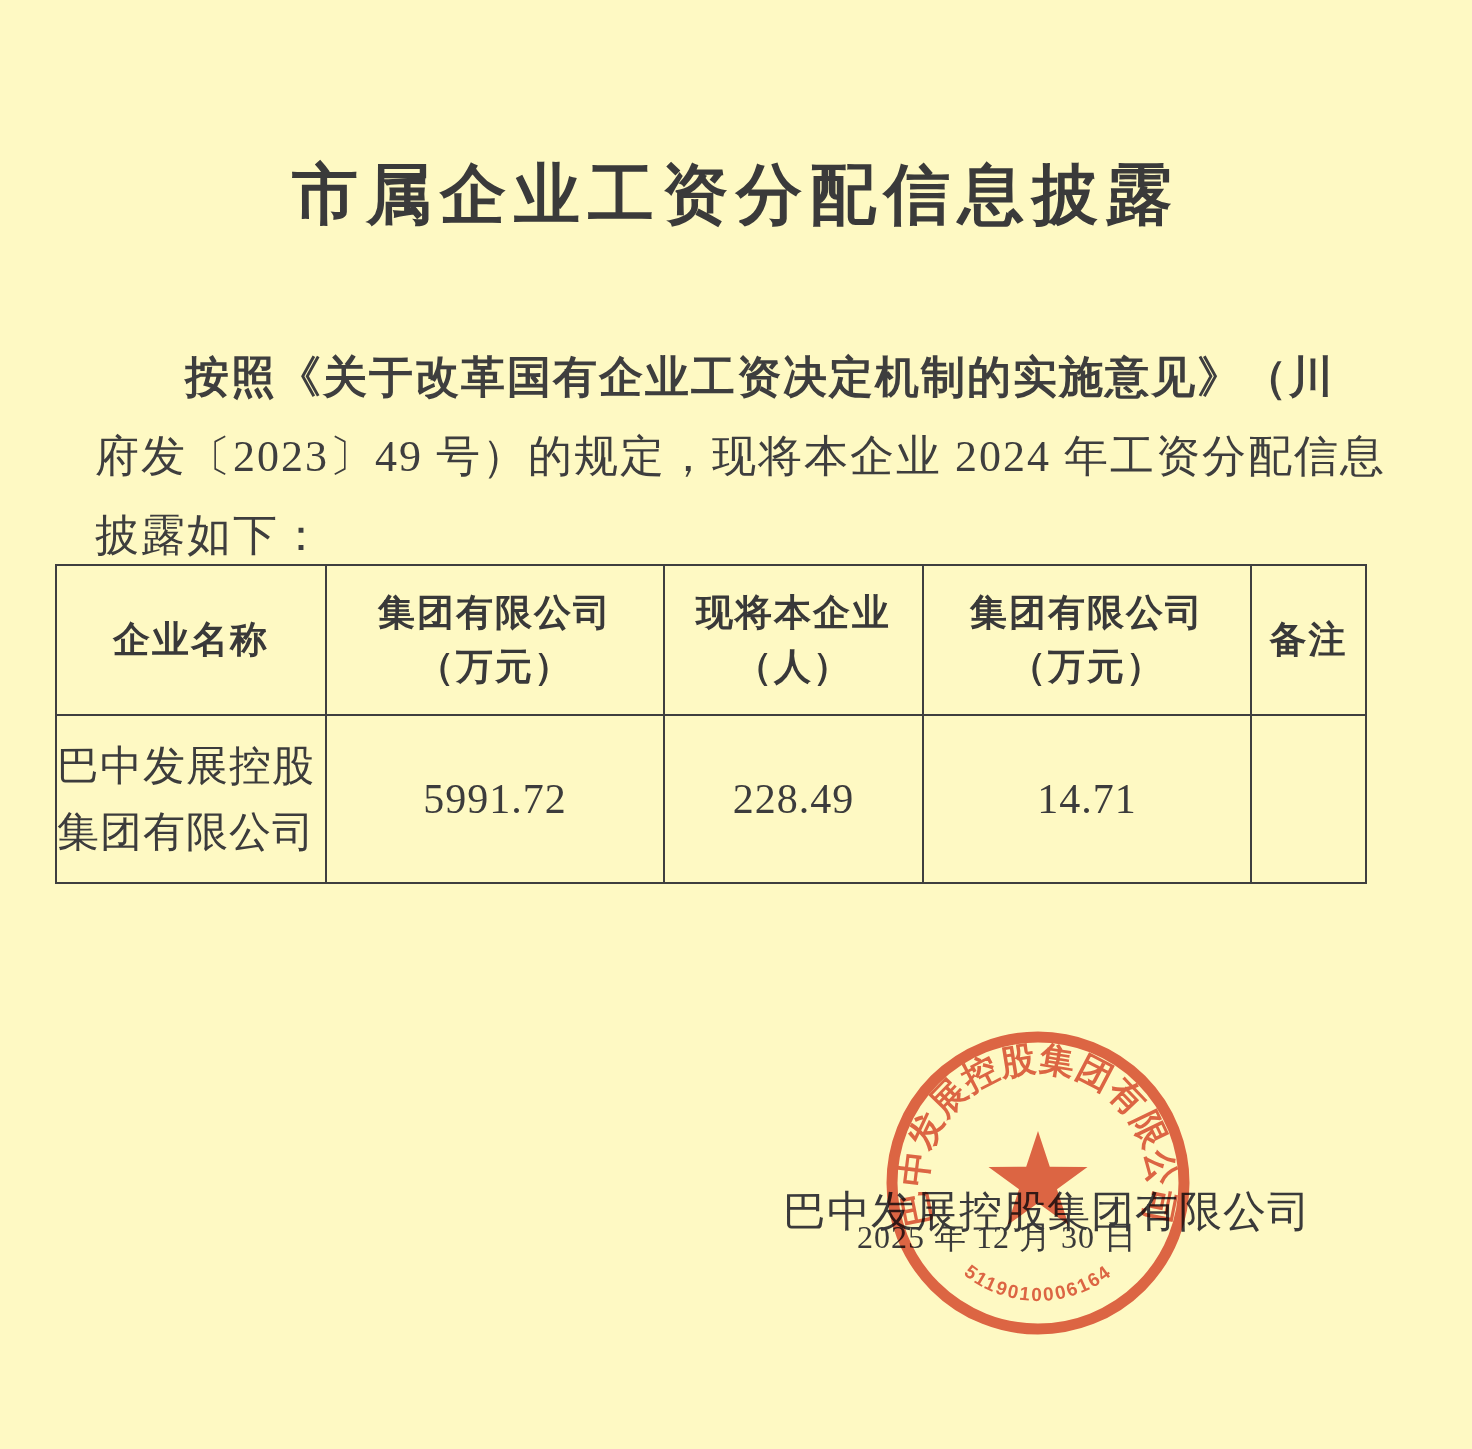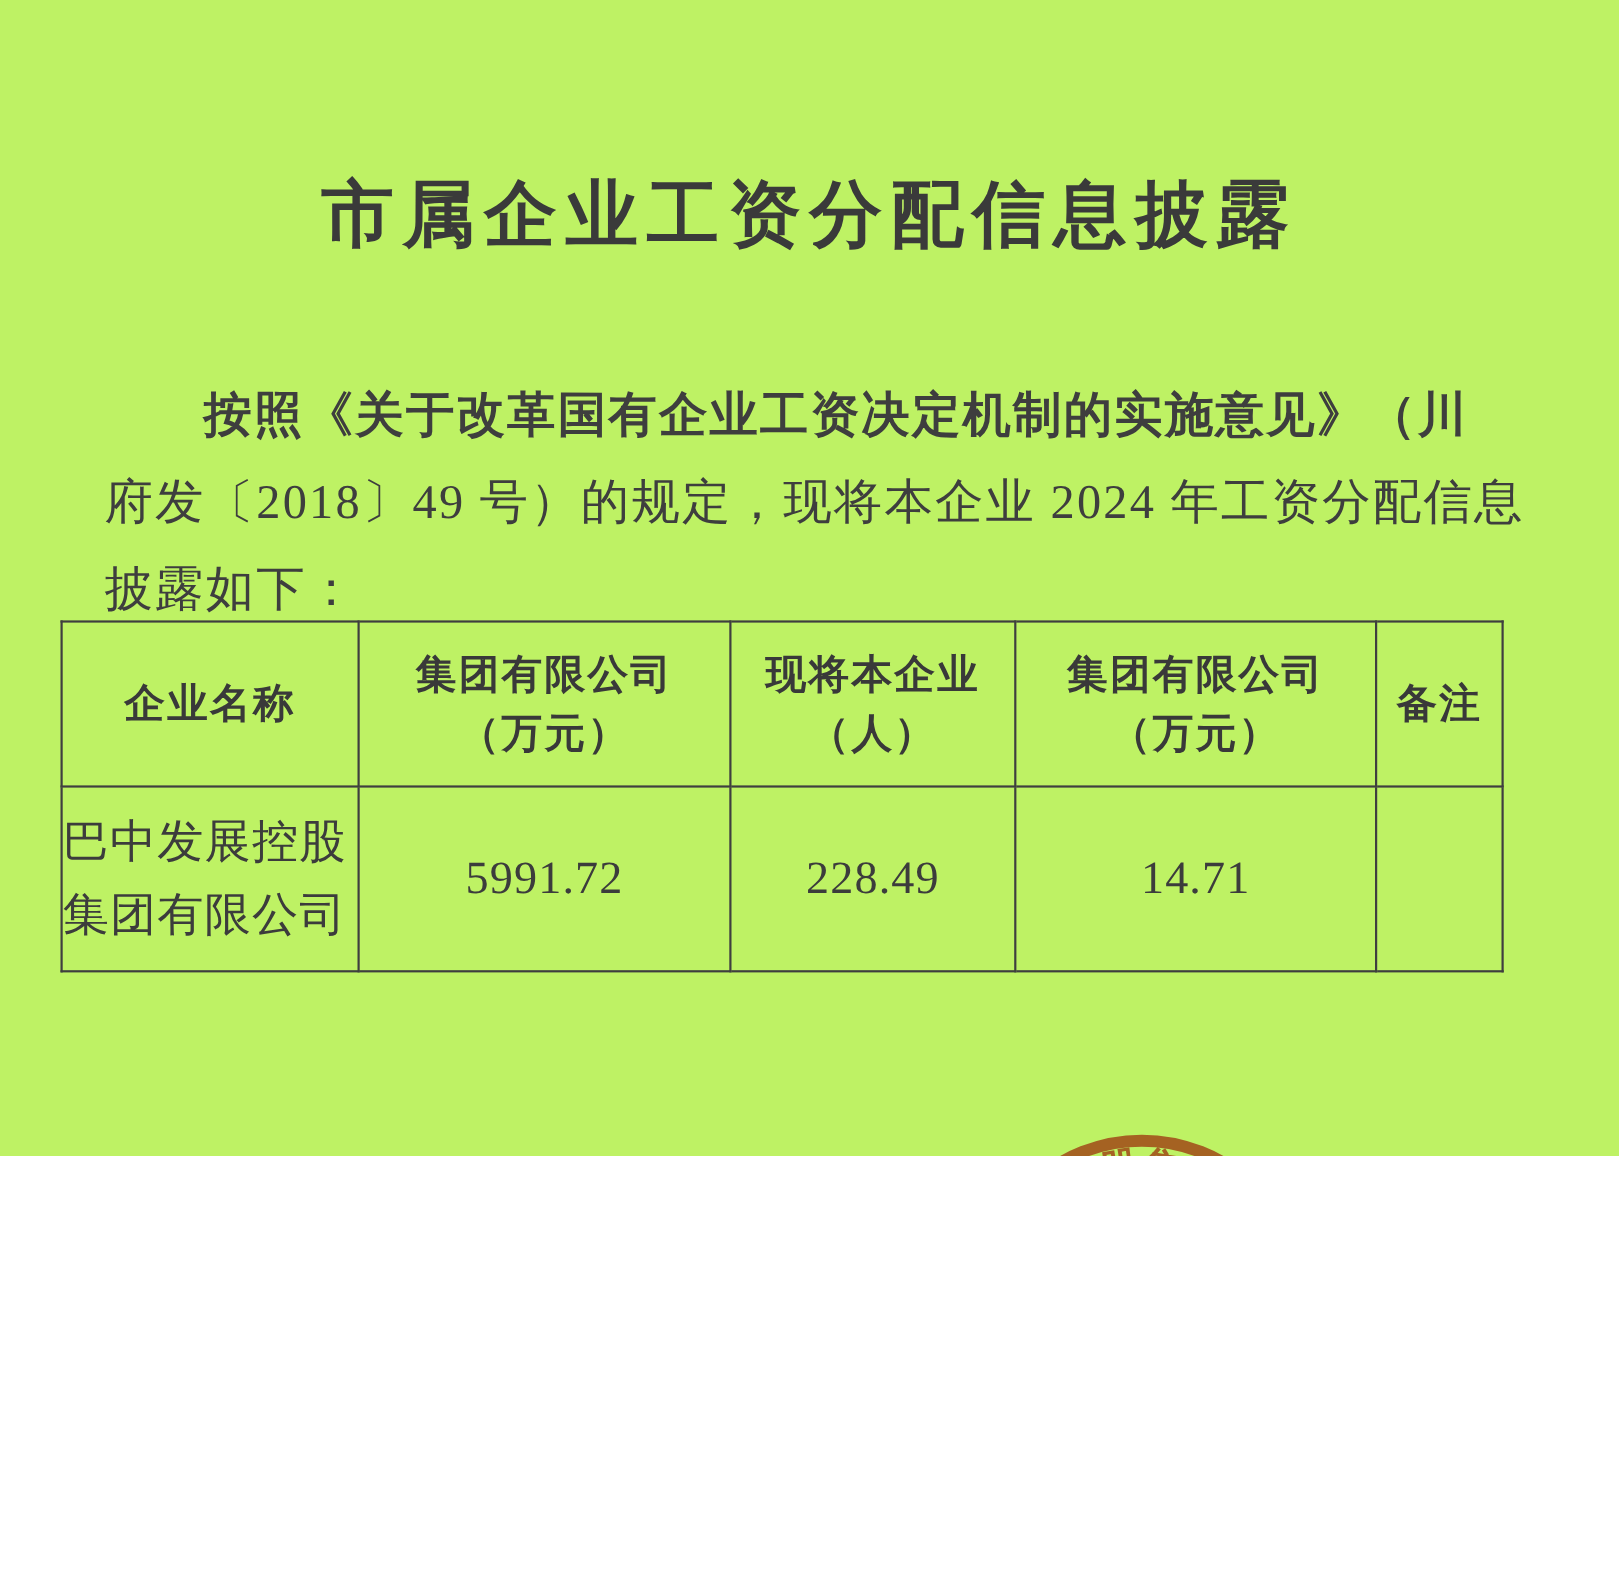--- a/index.html
+++ b/index.html
@@ -1,17 +1,17 @@
 <!DOCTYPE html>
 <html><head>
 <meta charset="utf-8">
 <style>
   html,body{margin:0;padding:0;background:#ffffff;}
   .page{
-    position:relative;width:1472px;height:1051px;background:#bef264;
+    position:relative;width:1472px;height:1449px;background:#fef9c3;
     font-family:"Liberation Serif", serif;color:#3c3c3c;overflow:hidden;
   }
   .doc-title{
     position:absolute;top:150px;left:0;width:100%;text-align:center;
     font-family:"Liberation Sans", sans-serif;font-weight:bold;
     font-size:66px;letter-spacing:8px;color:#3a3a3a;white-space:nowrap;
   }
   .intro{position:absolute;top:338px;left:95px;width:1260px;}
   .intro-line{
     font-size:44px;letter-spacing:2px;line-height:79px;
@@ -56,21 +56,21 @@
 </style>
 </head>
 <body>
 
 <div class="page">
 
   <div class="doc-title">市属企业工资分配信息披露</div>
 
   <div class="intro">
     <div class="intro-line first">按照《关于改革国有企业工资决定机制的实施意见》（川</div>
-    <div class="intro-line">府发〔2018〕49 号）的规定，现将本企业 2024 年工资分配信息</div>
+    <div class="intro-line">府发〔2023〕49 号）的规定，现将本企业 2024 年工资分配信息</div>
     <div class="intro-line">披露如下：</div>
   </div>
 
   <table class="wage">
     <colgroup>
       <col style="width:270px">
       <col style="width:338px">
       <col style="width:259px">
       <col style="width:328px">
       <col style="width:115px">

